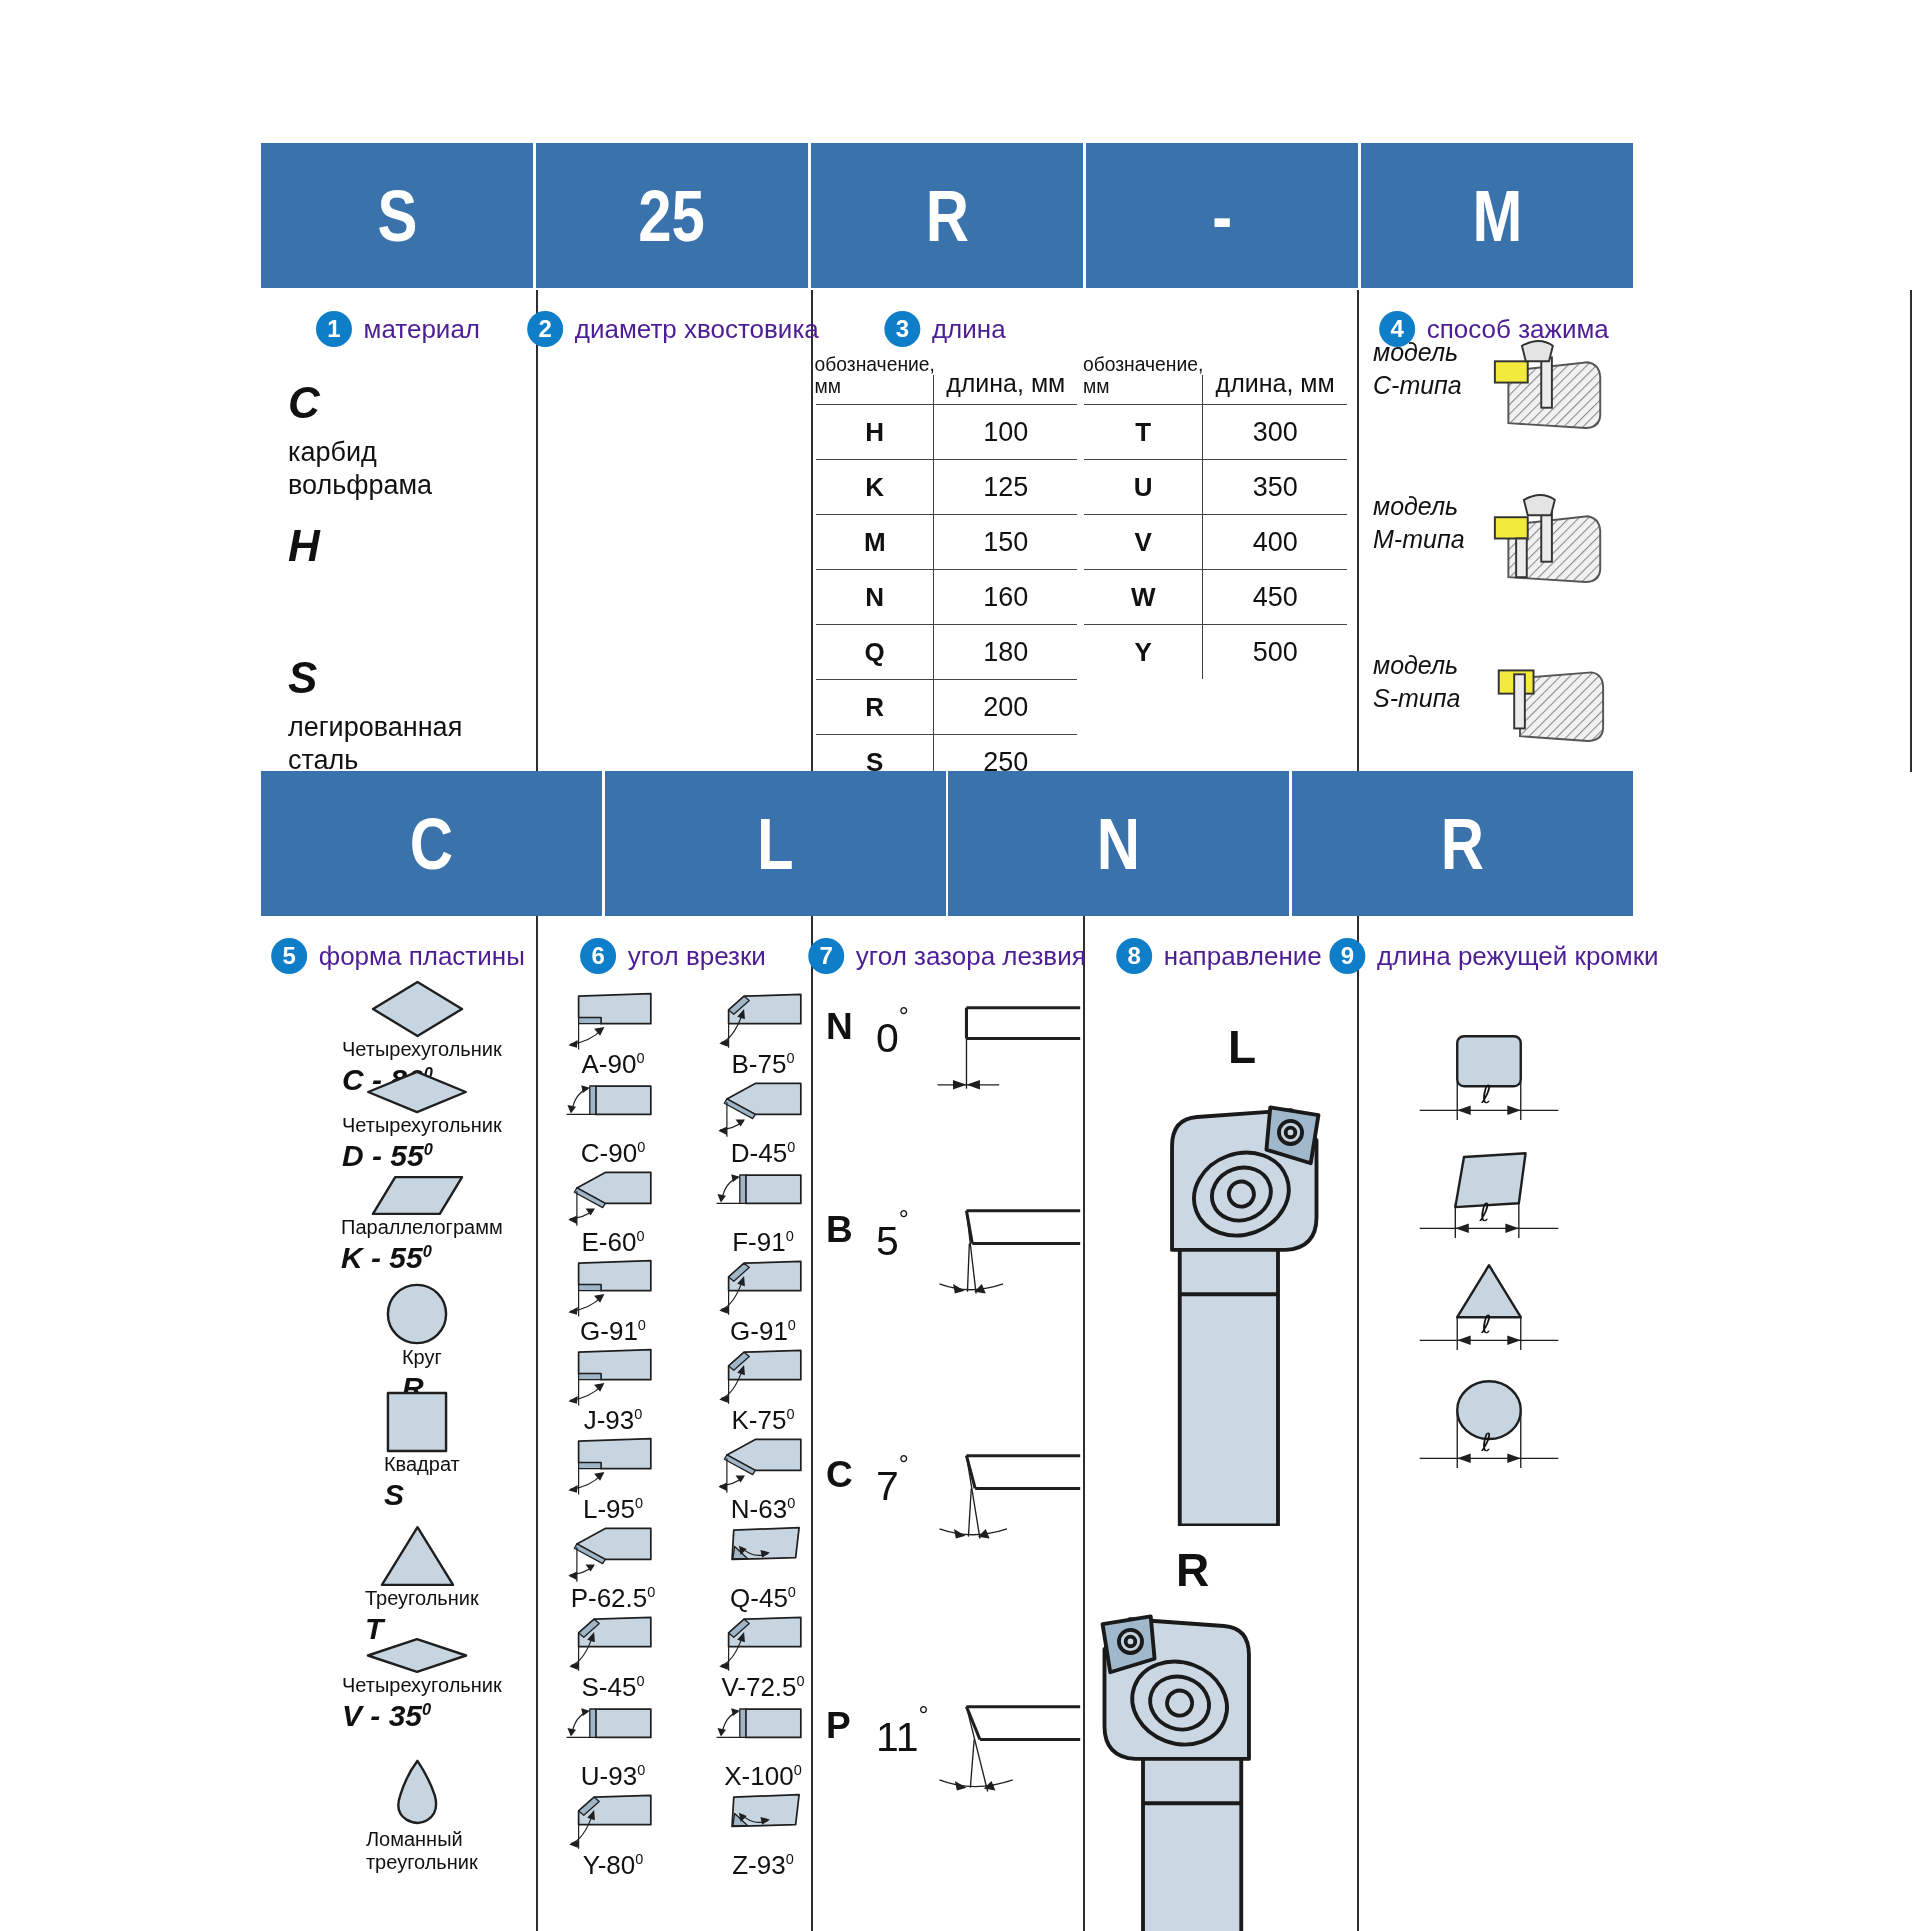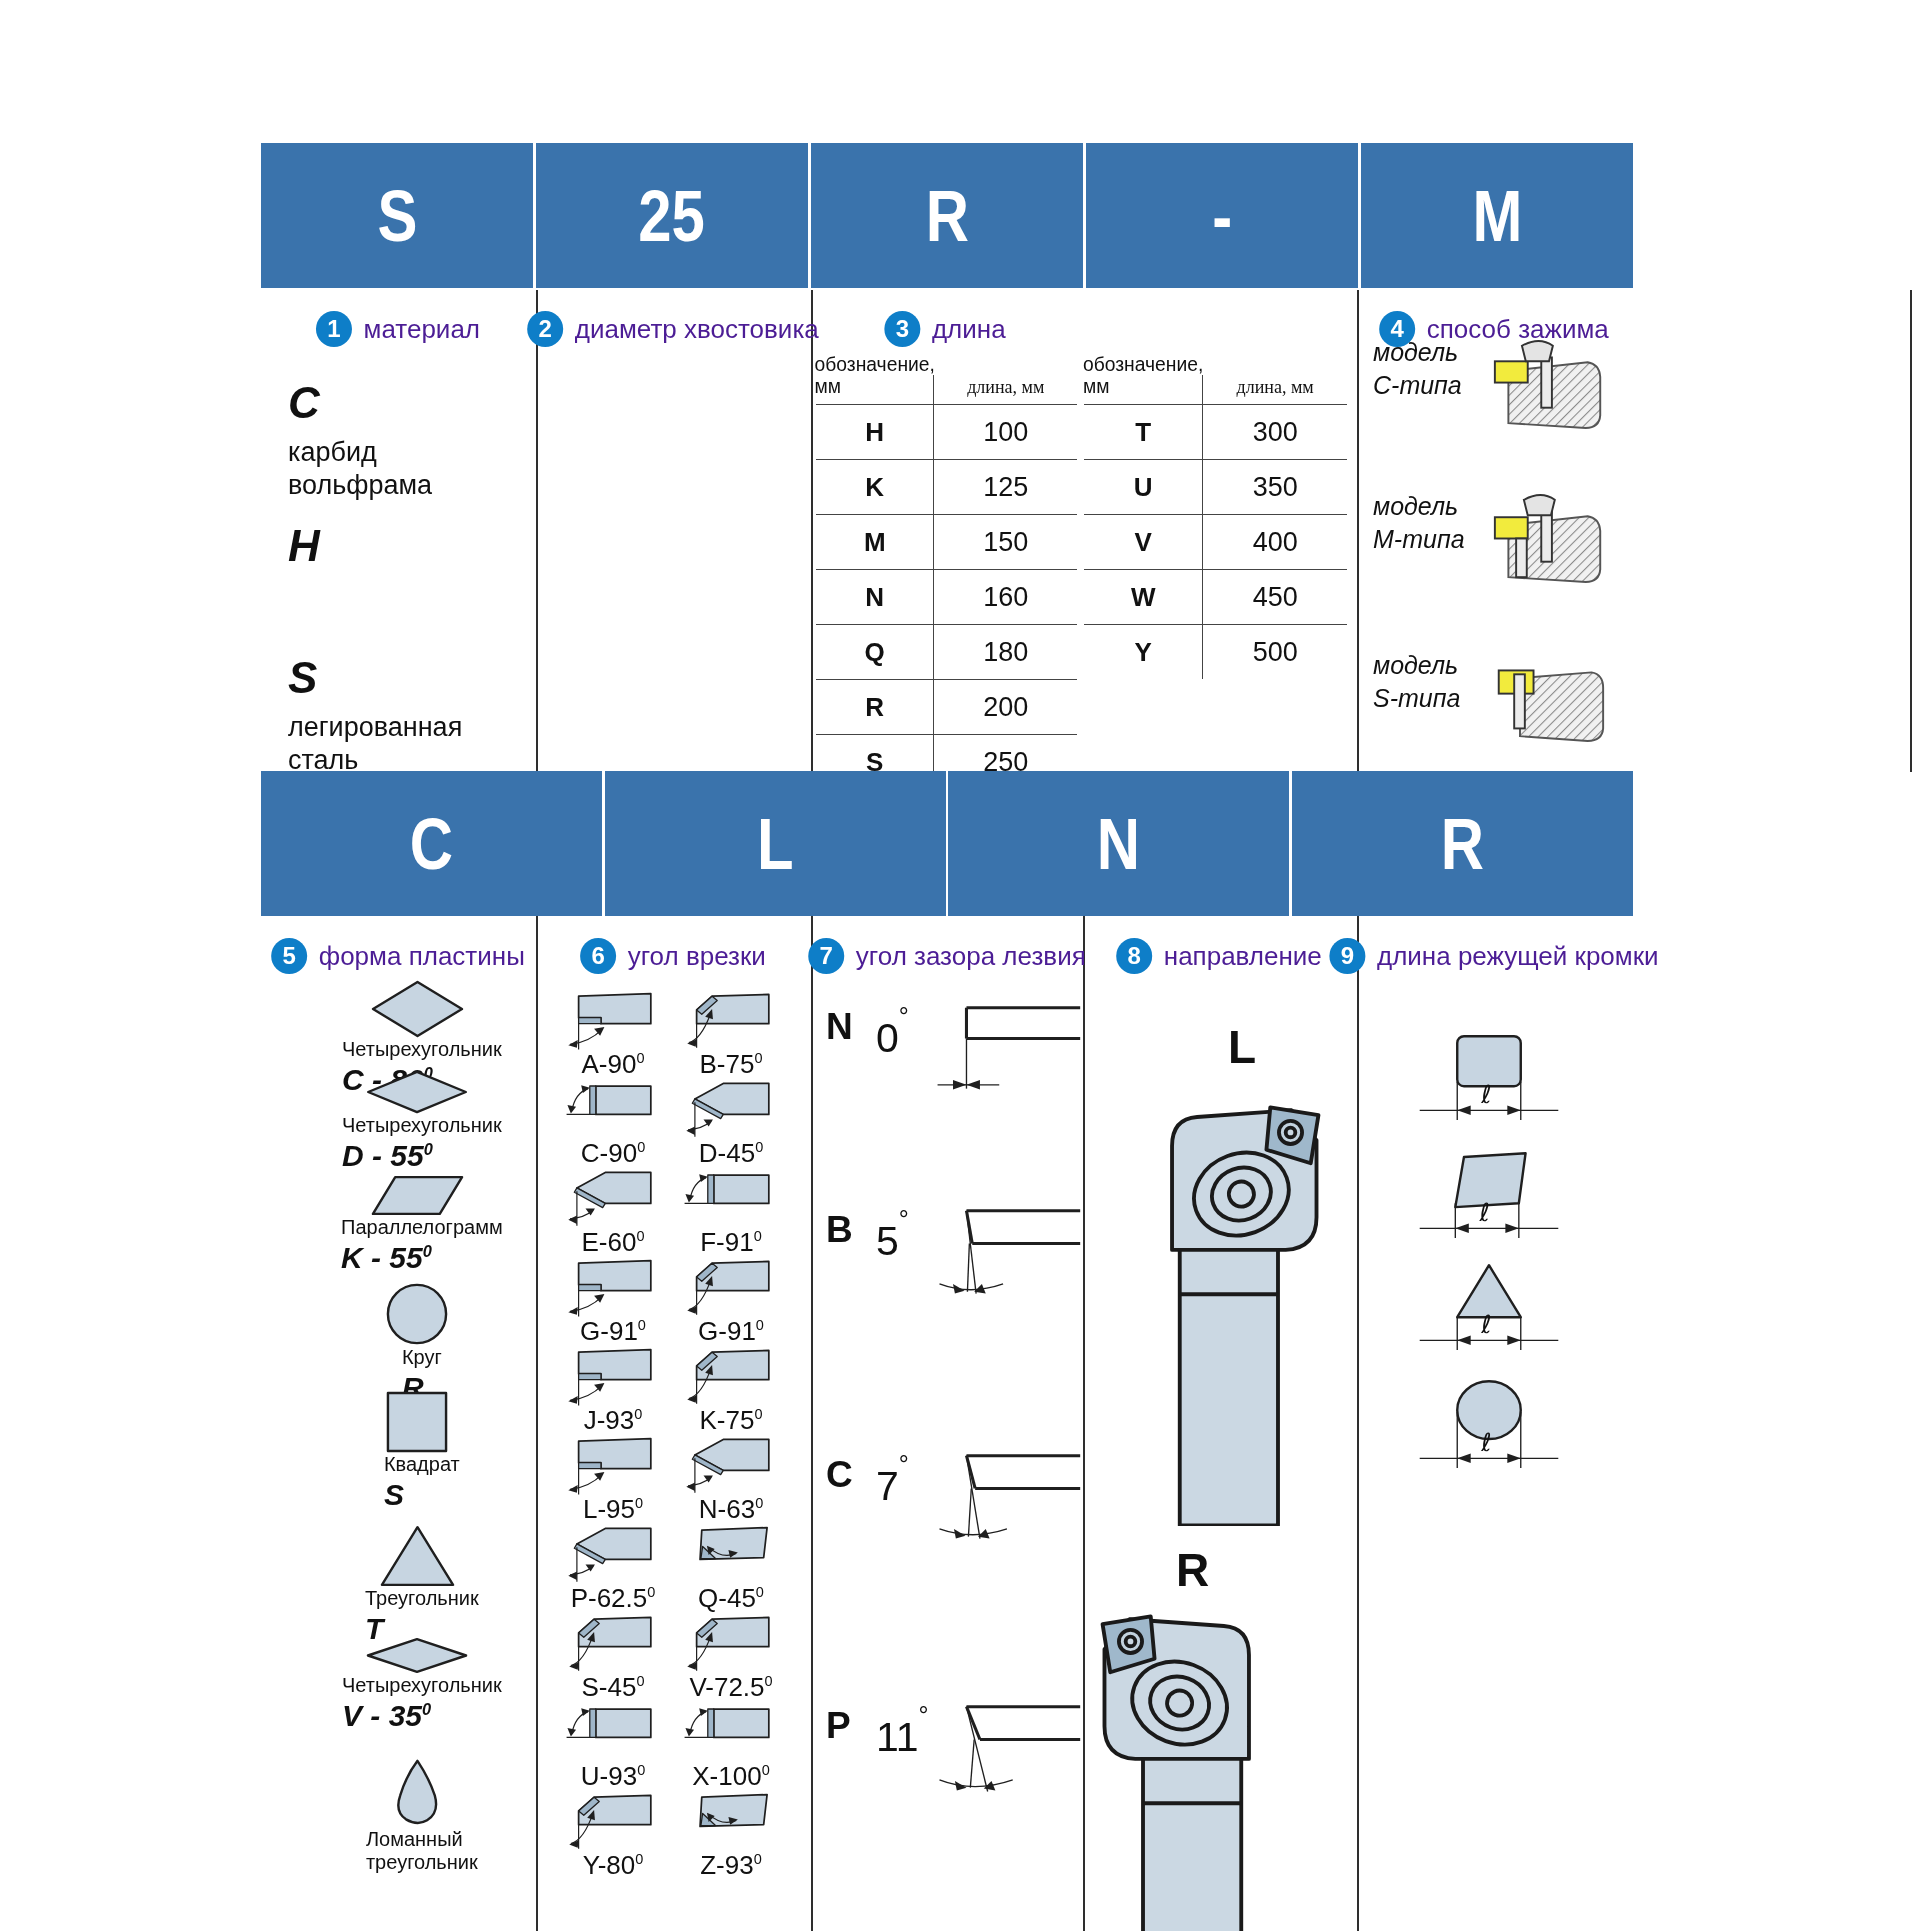--- a/index.html
+++ b/index.html
@@ -26,39 +26,39 @@
   .mat{position:absolute;left:288px;width:241px;}
   .mat-code{font-size:44px;font-weight:700;font-style:italic;}
   .mat-desc{font-size:27px;line-height:1.25;margin-top:7.7px;width:237px;}
 
   
   .lt{position:absolute;top:375px;}
   .lt-a{left:816px;width:261px;}
   .lt-b{left:1084px;width:263px;}
   .lt-head{display:flex;height:29px;}
   .lt-hc{width:45%;border-right:1.9px solid #444;display:flex;align-items:flex-end;justify-content:center;font-size:19.3px;padding-bottom:5.8px;}
-  .lt-hl{flex:1;display:flex;align-items:flex-end;justify-content:center;font-size:18px;padding-bottom:5.8px;font-family:Liberation Serif, serif;}
+  .lt-hl{flex:1;display:flex;align-items:flex-end;justify-content:center;font-size:25px;padding-bottom:5.8px;}
   .lt-row{display:flex;height:54px;border-top:1.9px solid #444;}
   .lt-c{width:45%;border-right:1.9px solid #444;display:flex;align-items:center;justify-content:center;font-weight:700;font-size:26px;}
   .lt-v{flex:1;display:flex;align-items:center;justify-content:center;font-size:27px;}
 
   
   .clamp-row{position:absolute;left:1373px;display:flex;gap:10px;font-style:italic;}
   .clamp-label{width:108px;font-size:25px;line-height:1.3;}
 
   
   .shape-row{position:absolute;left:282px;width:270px;height:97px;display:flex;align-items:center;flex-direction:column;}
   .shape-fig{width:104px;display:flex;justify-content:center;align-items:center;flex:none;}
   .shape-lab{margin-left:9.7px;}
   .sl1{font-size:20px;}
   .sl2{font-size:30px;font-weight:700;font-style:italic;margin-top:1.9px;}
   .sl2 sup{font-size:16.4px;}
 
   
-  .ang-grid{position:absolute;left:554px;top:991px;display:grid;grid-template-columns:118px 118px;column-gap:0;grid-auto-rows:89px;}
+  .ang-grid{position:absolute;left:554px;top:991px;display:grid;grid-template-columns:118px 118px;column-gap:32px;grid-auto-rows:89px;}
   .ang-cell{display:flex;flex-direction:column;align-items:center;}
   .ang-label{font-size:26px;margin-top:-3.9px;white-space:nowrap;}
   .ang-label sup{font-size:14.5px;}
 
   
   .clr-item{position:absolute;left:826px;display:flex;align-items:flex-start;}
   .clr-code{font-size:37px;font-weight:700;width:50px;padding-top:5.8px;}
   .clr-val{font-size:41px;width:50px;padding-top:1.9px;white-space:nowrap;}
   .clr-val sup{font-size:25px;vertical-align:27px;}
 

